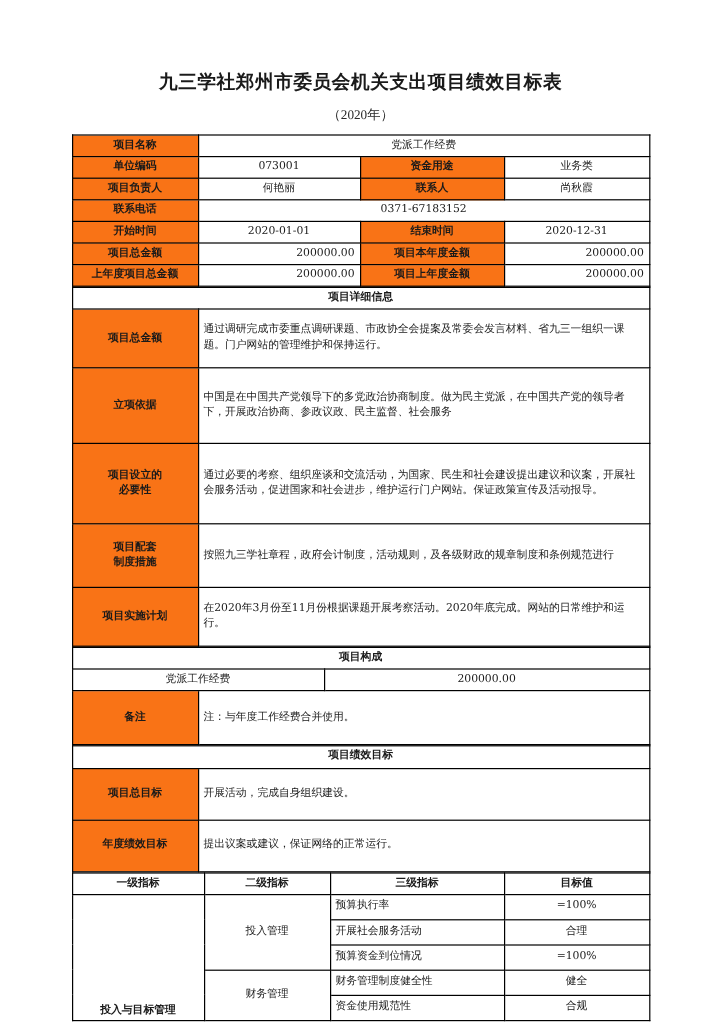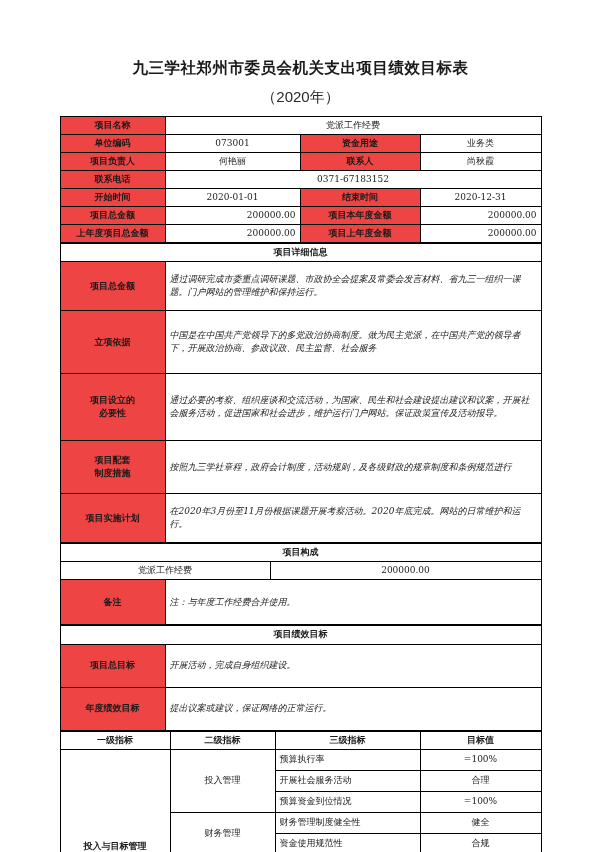--- a/index.html
+++ b/index.html
@@ -27,46 +27,46 @@
     font-size: 15.5px;
     font-weight: bold;
     color: #1a1a1a;
     letter-spacing: 0.5px;
     margin: 0;
     padding-top: 58px;
     font-family: "DejaVu Serif", "Liberation Serif", serif;
   }
   .doc-subtitle {
     text-align: center;
-    font-size: 15px;
+    font-size: 11px;
     color: #2a2a2a;
     margin: 0;
     padding-top: 9px;
     padding-bottom: 9px;
-    font-family: Liberation Sans, sans-serif;
+    font-family: Liberation Serif, serif;
   }
   table.form {
     border-collapse: collapse;
     width: 481px;
     margin: 0 auto;
     table-layout: fixed;
   }
   table.form td {
     border: 1px solid #000000;
     font-size: 9px;
     padding: 2px 4px;
     vertical-align: middle;
     line-height: 1.45;
     font-family: "DejaVu Serif", "Liberation Serif", serif;
     word-break: break-all;
   }
   td.lbl {
     text-align: center;
     font-weight: bold;
-    background: #ef4444;
+    background: #f97316;
     font-size: 9px;
   }
   td.val-c {
     text-align: center;
   }
   td.val-r {
     text-align: right;
     padding-right: 5px;
   }
   td.val-l {
@@ -84,21 +84,20 @@
     border-right: 1px solid #000;
   }
   td.tall {
     height: 44px;
   }
   td.para {
     text-align: left;
     padding: 4px 5px;
     vertical-align: top;
     line-height: 1.5;
-    font-style: italic;
   }
   td.hdr {
     text-align: center;
     font-weight: bold;
     font-size: 9.5px;
   }
 </style>
 </head>
 <body>
 

